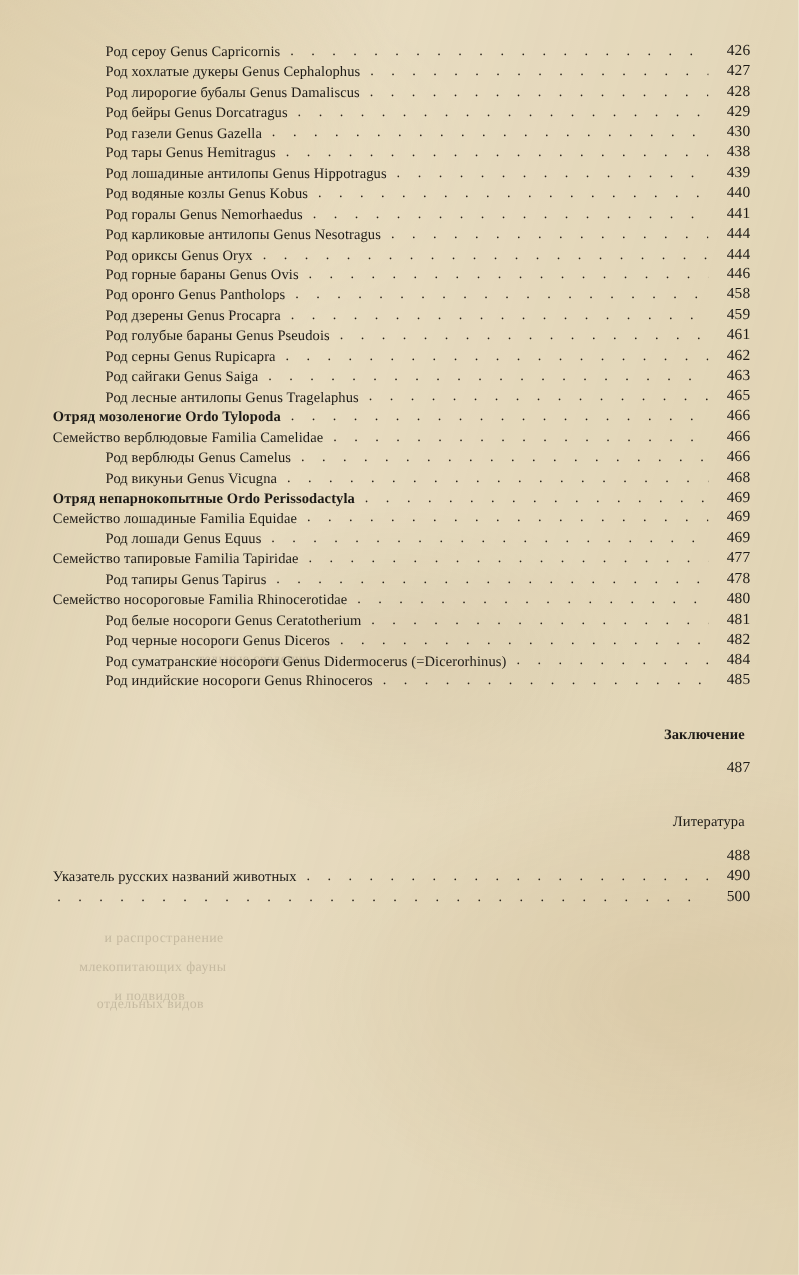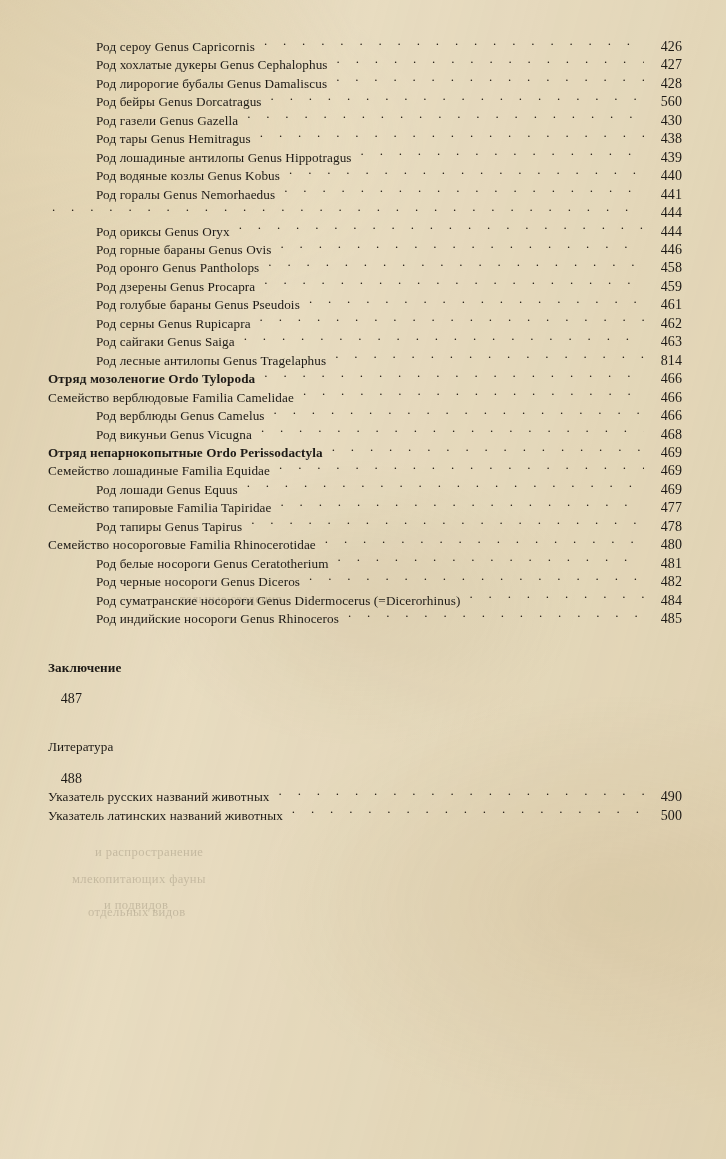--- a/index.html
+++ b/index.html
@@ -33,21 +33,21 @@
     inset: 0;
     padding: 38px 44px 0 48px;
     box-sizing: border-box;
   }
   .toc {
     position: relative;
     z-index: 2;
   }
   .entry {
     display: flex;
-    align-items: flex-start;
+    align-items: flex-end;
     font-size: 13.2px;
     line-height: 18.45px;
     white-space: nowrap;
     letter-spacing: 0.1px;
   }
   .entry .label {
     flex: 0 0 auto;
     padding-right: 5px;
   }
   .entry .leader {
@@ -117,21 +117,21 @@
           <span class="leader">
             <span>. . . . . . . . . . . . . . . . . . . . . . . . . . . . . . . . . . . . . . . . . . . . . . . . . . . . . . . . . .</span>
           </span>
           <span class="page-num">428</span>
         </div>
         <div class="entry lvl-genus">
           <span class="label">Род бейры Genus Dorcatragus</span>
           <span class="leader">
             <span>. . . . . . . . . . . . . . . . . . . . . . . . . . . . . . . . . . . . . . . . . . . . . . . . . . . . . . . . . .</span>
           </span>
-          <span class="page-num">560</span>
+          <span class="page-num">429</span>
         </div>
         <div class="entry lvl-genus">
           <span class="label">Род газели Genus Gazella</span>
           <span class="leader">
             <span>. . . . . . . . . . . . . . . . . . . . . . . . . . . . . . . . . . . . . . . . . . . . . . . . . . . . . . . . . .</span>
           </span>
           <span class="page-num">430</span>
         </div>
         <div class="entry lvl-genus">
           <span class="label">Род тары Genus Hemitragus</span>
@@ -155,20 +155,21 @@
           <span class="page-num">440</span>
         </div>
         <div class="entry lvl-genus">
           <span class="label">Род горалы Genus Nemorhaedus</span>
           <span class="leader">
             <span>. . . . . . . . . . . . . . . . . . . . . . . . . . . . . . . . . . . . . . . . . . . . . . . . . . . . . . . . . .</span>
           </span>
           <span class="page-num">441</span>
         </div>
         <div class="entry lvl-genus">
+          <span class="label">Род карликовые антилопы Genus Nesotragus</span>
           <span class="leader">
             <span>. . . . . . . . . . . . . . . . . . . . . . . . . . . . . . . . . . . . . . . . . . . . . . . . . . . . . . . . . .</span>
           </span>
           <span class="page-num">444</span>
         </div>
         <div class="entry lvl-genus">
           <span class="label">Род ориксы Genus Oryx</span>
           <span class="leader">
             <span>. . . . . . . . . . . . . . . . . . . . . . . . . . . . . . . . . . . . . . . . . . . . . . . . . . . . . . . . . .</span>
           </span>
@@ -214,21 +215,21 @@
           <span class="leader">
             <span>. . . . . . . . . . . . . . . . . . . . . . . . . . . . . . . . . . . . . . . . . . . . . . . . . . . . . . . . . .</span>
           </span>
           <span class="page-num">463</span>
         </div>
         <div class="entry lvl-genus">
           <span class="label">Род лесные антилопы Genus Tragelaphus</span>
           <span class="leader">
             <span>. . . . . . . . . . . . . . . . . . . . . . . . . . . . . . . . . . . . . . . . . . . . . . . . . . . . . . . . . .</span>
           </span>
-          <span class="page-num">814</span>
+          <span class="page-num">465</span>
         </div>
         <div class="entry lvl-order">
           <span class="label">Отряд мозоленогие Ordo Tylopoda</span>
           <span class="leader">
             <span>. . . . . . . . . . . . . . . . . . . . . . . . . . . . . . . . . . . . . . . . . . . . . . . . . . . . . . . . . .</span>
           </span>
           <span class="page-num">466</span>
         </div>
         <div class="entry lvl-family">
           <span class="label">Семейство верблюдовые Familia Camelidae</span>
@@ -336,21 +337,20 @@
           <span class="page-num">488</span>
         </div>
         <div class="entry lvl-plain">
           <span class="label">Указатель русских названий животных</span>
           <span class="leader">
             <span>. . . . . . . . . . . . . . . . . . . . . . . . . . . . . . . . . . . . . . . . . . . . . . . . . . . . . . . . . .</span>
           </span>
           <span class="page-num">490</span>
         </div>
         <div class="entry lvl-plain">
-          <span class="label">Указатель латинских названий животных</span>
           <span class="leader">
             <span>. . . . . . . . . . . . . . . . . . . . . . . . . . . . . . . . . . . . . . . . . . . . . . . . . . . . . . . . . .</span>
           </span>
           <span class="page-num">500</span>
         </div>
       </div>
   </div>
 </div>
 
 <div id="bleed-layer">

